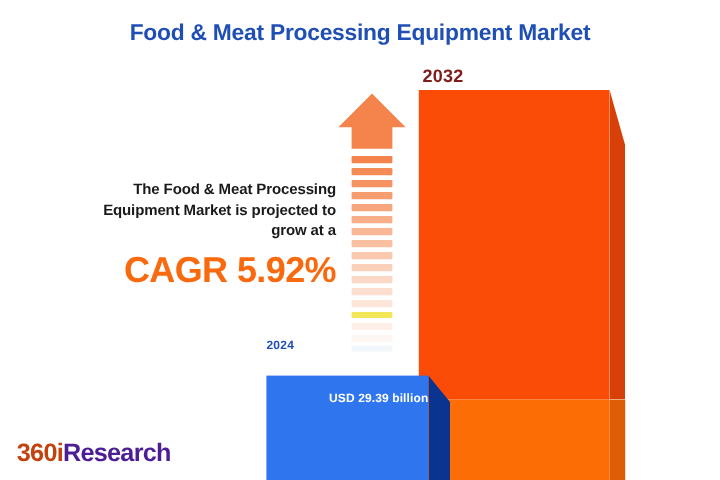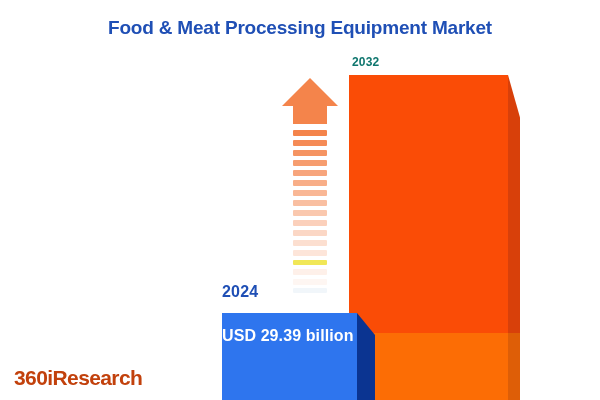--- a/index.html
+++ b/index.html
@@ -7,21 +7,21 @@
   html, body {
     width: 600px;
     height: 400px;
     overflow: hidden;
     background: #ffffff;
     font-family: "Liberation Sans", sans-serif;
   }
 
   #infographic {
     position: relative;
-    width: 520px;
+    width: 600px;
     height: 400px;
     background: #ffffff;
     overflow: hidden;
     text-decoration: underline;
   }
 
   
   #chart-title {
     position: absolute;
     top: 17px;
@@ -40,23 +40,23 @@
     position: absolute;
     left: 330px;
     top: 55px;
     width: 210px;
     height: 345px;
   }
   #bar-2032-label {
     position: absolute;
     left: 22px;
     top: 0px;
-    font-size: 12px;
-    font-weight: bold;
-    color: #0f766e;
+    font-size: 15px;
+    font-weight: bold;
+    color: #7f1d1d;
     letter-spacing: 0.2px;
   }
   
   #bar-2032-front-upper {
     position: absolute;
     left: 19px;
     top: 20px;
     width: 159px;
     height: 258px;
     background: #FA4C06;
@@ -106,21 +106,21 @@
     position: absolute;
     left: 200px;
     top: 283px;
     width: 190px;
     height: 117px;
   }
   #bar-2024-label {
     position: absolute;
     left: 22px;
     top: 0px;
-    font-size: 16px;
+    font-size: 10px;
     font-weight: bold;
     color: #1F4FB5;
     letter-spacing: 0.2px;
   }
   #bar-2024-front {
     position: absolute;
     left: 22px;
     top: 30px;
     width: 135px;
     height: 87px;
@@ -133,22 +133,22 @@
     width: 18px;
     height: 87px;
     background: #0B3491;
     clip-path: polygon(0 0, 100% 22px, 100% 100%, 0 100%);
   }
   #bar-2024-value {
     position: absolute;
     left: 22px;
     top: 44px;
     width: 135px;
-    text-align: left;
-    font-size: 16px;
+    text-align: right;
+    font-size: 10px;
     font-weight: bold;
     color: #ffffff;
     letter-spacing: 0.1px;
   }
 
   
   #growth-arrow {
     position: absolute;
     left: 281px;
     top: 76px;
@@ -184,21 +184,21 @@
   #brand-logo {
     position: absolute;
     left: 14px;
     top: 366px;
     font-size: 21px;
     font-weight: bold;
     letter-spacing: -0.6px;
     white-space: nowrap;
   }
   .logo-orange { color: #c2410c; }
-  .logo-blue { color: #c2410c; }
+  .logo-blue { color: #4c1d95; }
 </style>
 </head>
 <body>
 
 <div id="infographic">
 
   <div id="chart-title">Food &amp; Meat Processing Equipment Market</div>
 
   <div id="growth-arrow">
     <svg width="58" height="218" viewBox="0 0 58 218" xmlns="http://www.w3.org/2000/svg">
@@ -220,20 +220,24 @@
         <rect x="12" y="164" width="34" height="6" rx="1" fill="#F4844B" opacity="0.26"></rect>
         <rect x="12" y="174" width="34" height="6" rx="1" fill="#F4844B" opacity="0.21"></rect>
         <rect x="12" y="184" width="34" height="5" rx="1" fill="#EFE33A" opacity="0.85"></rect>
         <rect x="12" y="193" width="34" height="6" rx="1" fill="#F4844B" opacity="0.12"></rect>
         <rect x="12" y="203" width="34" height="6" rx="1" fill="#F4844B" opacity="0.07"></rect>
         <rect x="12" y="212" width="34" height="5" rx="1" fill="#D6E4F0" opacity="0.35"></rect>
       </g>
     </svg>
   </div>
 
+  <div id="cagr-block">
+    <div id="cagr-description">The Food &amp; Meat Processing Equipment Market is projected to grow at a</div>
+    <div id="cagr-value">CAGR 5.92%</div>
+  </div>
 
   <div id="bar-2032-group">
     <div id="bar-2032-label">2032</div>
     <div id="bar-2032-front-upper"></div>
     <div id="bar-2032-front-lower"></div>
     <div id="bar-2032-side-upper"></div>
     <div id="bar-2032-side-lower"></div>
   </div>
 
   <div id="bar-2024-group">

